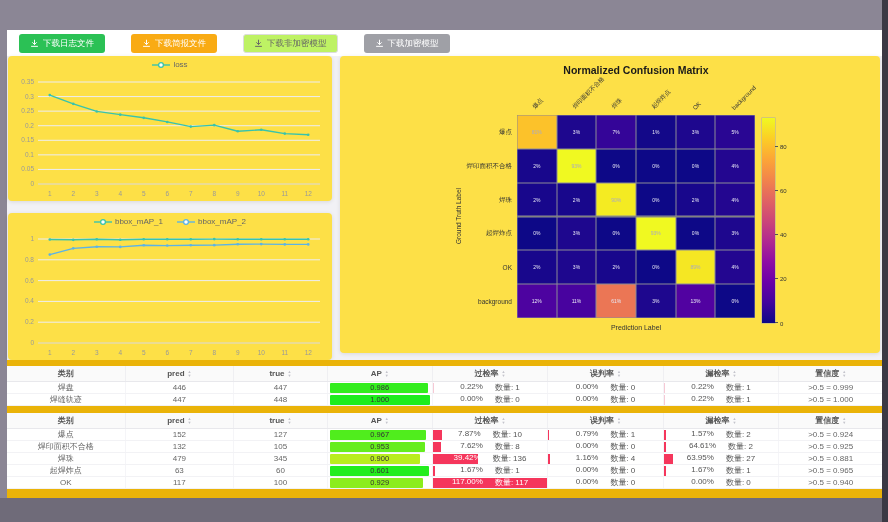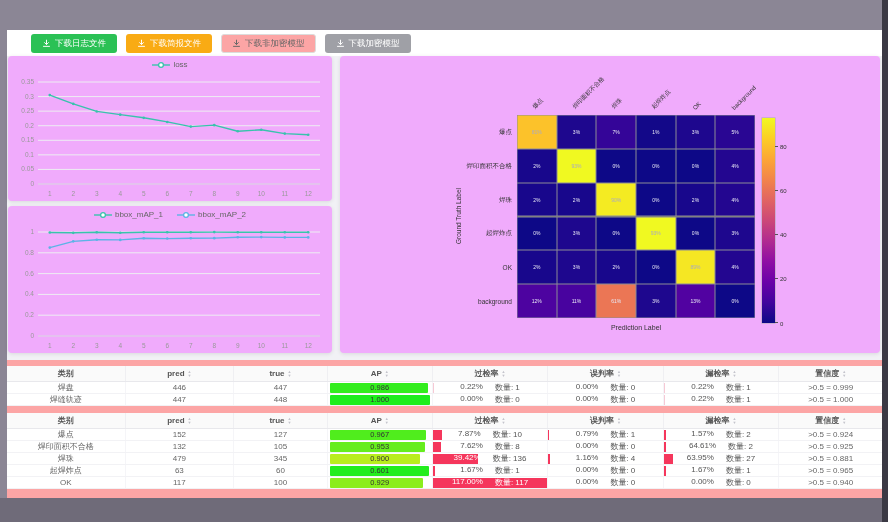--- a/index.html
+++ b/index.html
@@ -4,32 +4,32 @@
 <style>
   html,body{margin:0;padding:0}
   body{
     width:888px;height:522px;position:relative;overflow:hidden;
     background:#8b8695;font-family:"Liberation Sans",sans-serif;
   }
   #edge-right{position:absolute;right:0;top:0;width:6px;height:522px;background:#3b3944;z-index:9}
   #footer-bar{position:absolute;left:0;bottom:0;width:888px;height:24px;background:#6f6b79;z-index:8}
   #app{position:absolute;left:7px;top:30px;width:875px;height:468px;background:#f1f1f5}
   .header-strip{position:absolute;top:0;left:0;right:0;height:26px;background:#ffffff}
-  .toolbar{position:absolute;top:4px;left:24px;display:flex;gap:9px}
+  .toolbar{position:absolute;top:4px;left:12px;display:flex;gap:26px}
   .btn{height:19px;display:inline-flex;align-items:center;gap:4px;padding:0 10px;
        font-size:8.5px;border-radius:3px;border:1px solid transparent;cursor:pointer;white-space:nowrap}
   .btn svg{flex:0 0 auto}
   .btn.green{background:#2bc155;color:#fff}
   .btn.orange{background:#f9ab14;color:#fff}
-  .btn.white{background:#fca5a5;color:#666;border-color:#dcdcdc}
+  .btn.white{background:#bef264;color:#666;border-color:#dcdcdc}
   .btn.gray{background:#9fa0a6;color:#fff}
 
-  .card{position:absolute;background:#f0abfc;border-radius:4px;box-shadow:0 1px 4px rgba(0,0,0,.10)}
+  .card{position:absolute;background:#fde047;border-radius:4px;box-shadow:0 1px 4px rgba(0,0,0,.10)}
   #card-loss{left:1px;top:26px;width:324px;height:145px}
-  #card-map{left:1px;top:176px;width:324px;height:147px}
+  #card-map{left:1px;top:183px;width:324px;height:147px}
   #card-cm{left:333px;top:26px;width:540px;height:297px}
 
   .legend{position:absolute;top:4px;left:0;right:0;display:flex;justify-content:center;gap:14px;align-items:center}
   .legend-item{display:flex;align-items:center;gap:3px}
   .legend-label{font-size:8px;color:#666}
 
   
   .cm-title{position:absolute;left:177px;width:238px;top:8px;text-align:center;
             font-weight:bold;font-size:10.5px;color:#1a1a1a}
   .cm-plot{position:absolute;left:177px;top:59px;width:238px;height:203px;background:#808080}
@@ -42,21 +42,21 @@
   .cm-rowlabel{position:absolute;right:100%;margin-right:5px;white-space:nowrap;font-size:6.5px;color:#333;
                transform:translateY(-50%)}
   .cm-ylabel{position:absolute;left:118px;top:160px;transform:translate(-50%,-50%) rotate(-90deg);
              white-space:nowrap;font-size:6.5px;color:#333}
   .cm-xlabel{position:absolute;left:177px;width:238px;top:268px;text-align:center;font-size:7px;color:#333}
   .cm-cbar{position:absolute;left:422px;top:62px;width:13px;height:205px;box-shadow:0 0 0 0.5px #aaa}
   .cm-cbar-tick{position:absolute;left:100%;width:3px;height:1px;background:#555}
   .cm-cbar-ticklabel{position:absolute;left:calc(100% + 5px);font-size:6px;color:#333;transform:translateY(-50%)}
 
   
-  .tables-wrap{position:absolute;left:0;right:0;top:330px;bottom:0;background:#fca5a5;padding-top:6px}
+  .tables-wrap{position:absolute;left:0;right:0;top:330px;bottom:0;background:#eab308;padding-top:6px}
   .tbl{width:100%;border-collapse:collapse;background:#fff;table-layout:fixed;margin-bottom:7px}
   .tbl th{height:15px;background:#fafafa;border-bottom:1px solid #e8e8ec;border-right:1px solid #efeff2;
           font-size:8px;color:#555;font-weight:bold;padding:0}
   .tbl td{height:11px;border-bottom:1px solid #f2f2f5;border-right:1px solid #f5f5f8;
           font-size:8px;color:#666;text-align:center;padding:0}
   .tbl th:last-child,.tbl td:last-child{border-right:none}
   .th-inner{display:flex;align-items:center;justify-content:center;gap:3px}
   .sort{display:inline-flex;flex-direction:column;line-height:0.9;font-size:4px;color:#c4c4cc}
   .ap-wrap{position:relative;height:10px;margin:0 2px;display:flex;align-items:center;justify-content:center}
   .ap-bar{position:absolute;left:0;top:0;height:100%;border-radius:1px}
@@ -219,20 +219,21 @@
         <circle cx="182.75" cy="32.24000000000001" r="1.3" fill="#5cb3e6"></circle>
         <circle cx="206.25" cy="32.136" r="1.3" fill="#5cb3e6"></circle>
         <circle cx="229.75" cy="31.200000000000003" r="1.3" fill="#5cb3e6"></circle>
         <circle cx="253.25" cy="31.096000000000004" r="1.3" fill="#5cb3e6"></circle>
         <circle cx="276.75" cy="31.408000000000005" r="1.3" fill="#5cb3e6"></circle>
         <circle cx="300.25" cy="31.408000000000005" r="1.3" fill="#5cb3e6"></circle>
       </svg>
     </div>
 
   <div class="card" id="card-cm">
+    <div class="cm-title">Normalized Confusion Matrix</div>
     <div class="cm-plot" id="cm-plot">
         <div class="cm-cell" style="left: 0%; top: 0%; width: 16.6667%; height: 16.6667%; background: rgb(252, 194, 42);">
           <span class="cm-val bright">81%</span>
         </div>
         <div class="cm-cell" style="left: 16.6667%; top: 0%; width: 16.6667%; height: 16.6667%; background: rgb(30, 7, 142);">
           <span class="cm-val">3%</span>
         </div>
         <div class="cm-cell" style="left: 33.3333%; top: 0%; width: 16.6667%; height: 16.6667%; background: rgb(52, 5, 152);">
           <span class="cm-val">7%</span>
         </div>

